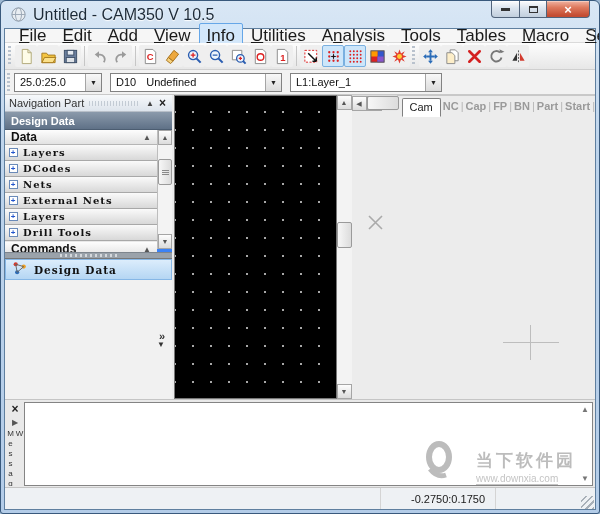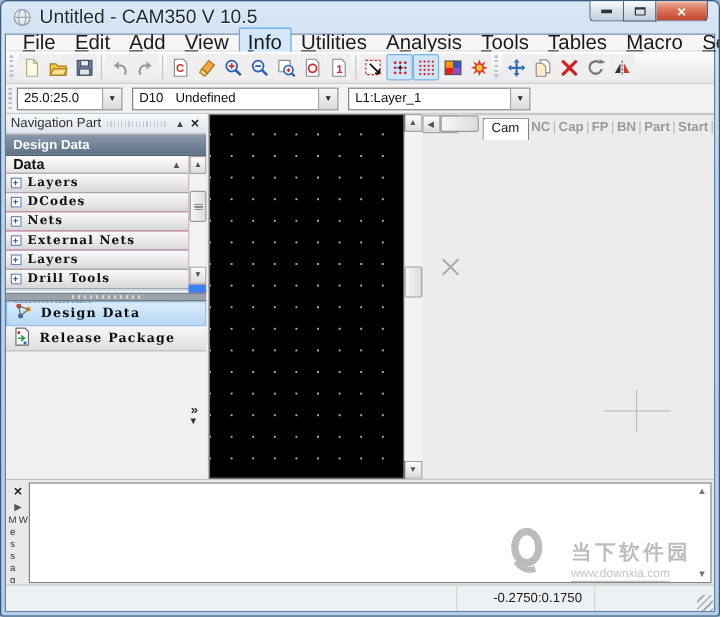--- a/index.html
+++ b/index.html
@@ -40,21 +40,21 @@
   .combo .val2 { margin-left:10px; }
   .combo-btn { margin-left:auto; width:16px; height:100%; background:linear-gradient(#f8f8f8,#dcdcdc); border-left:1px solid #a5a5a5; display:flex; align-items:center; justify-content:center; font-size:7px; color:#222; }
   
   .main { flex:1; display:flex; min-height:0; }
   .sidebar { width:167px; display:flex; flex-direction:column; background:#f0f0f0; }
   .navpane-header { height:17px; display:flex; align-items:center; background:linear-gradient(#f7f9fb,#dde4ec); border-bottom:1px solid #b8bfc8; padding:0 4px; font-size:11px; color:#333; }
   .navpane-texture { flex:1; height:5px; margin:0 5px; background:repeating-linear-gradient(90deg,#c3cbd4 0 1px, transparent 1px 3px); }
   .mini-btn { font-size:8px; color:#444; padding:0 3px; }
   .mini-x { font-size:12px; color:#222; font-weight:bold; padding:0 2px; line-height:10px; }
   .section-bar { height:18px; background:linear-gradient(#8b9aab,#5f7187); color:#fff; font-weight:bold; font-size:11px; display:flex; align-items:center; padding:0 6px; border-bottom:1px solid #4c5d71; }
-  .tree-region { flex:1; display:flex; min-height:0; background:#ec4899; border-bottom:7px solid #3b82f6; }
+  .tree-region { flex:1; display:flex; min-height:0; background:#f9a8d4; border-bottom:3px solid #3b82f6; }
   .tree-col { flex:1; display:flex; flex-direction:column; min-height:0; }
   .group-header { height:17px; display:flex; justify-content:space-between; align-items:center; padding:0 6px;
                   font-weight:bold; font-size:12px; color:#111; background:linear-gradient(#fdfdfd,#e2e2e2); border-bottom:1px solid #b5b5b5; }
   .group-header .arrow { font-size:8px; color:#555; }
   .tree-item { height:16px; display:flex; align-items:center; gap:5px; padding:0 4px;
                background:linear-gradient(#fafafa,#d8d8d8); border-bottom:1px solid #a8a8a8;
                font:bold 10px "DejaVu Serif", serif; color:#111; letter-spacing:1px; }
   .plus-box { width:9px; height:9px; border:1px solid #6a8ab8; background:#fff; color:#2255cc; font:bold 8px "Liberation Sans",sans-serif; line-height:7px; text-align:center; }
   .tree-filler { flex:1; }
   .commands-hd { margin-top:auto; border-top:1px solid #e8e8e8; }
@@ -462,29 +462,20 @@
         <div id="nav-buttons">
             <div class="nav-btn selected">
               <span><svg width="17" height="17" viewBox="0 0 18 18">
                   <circle cx="5" cy="4.5" r="2.2" fill="#d23b2e"></circle>
                   <circle cx="13.5" cy="7" r="2.2" fill="#f0a020"></circle>
                   <circle cx="6.5" cy="13" r="2.2" fill="#2b6cb8"></circle>
                   <path d="M5 4.5l8.5 2.5-7 6z" fill="none" stroke="#666"></path>
                 </svg></span>
               <span>Design Data</span>
             </div>
-            <div class="nav-btn">
-              <span><svg width="17" height="17" viewBox="0 0 18 18">
-                  <path d="M3.5 1.5h8l3 3v12h-11z" fill="#fff" stroke="#667"></path>
-                  <path d="M5.5 10.5h5M8 8l3 2.5L8 13" fill="none" stroke="#2a9a4a" stroke-width="1.4"></path>
-                  <circle cx="6" cy="5.5" r="1.4" fill="#d23b2e"></circle>
-                  <circle cx="11.5" cy="14.5" r="1.4" fill="#2b6cb8"></circle>
-                </svg></span>
-              <span>Release Package</span>
-            </div>
           </div>
         <div class="expand-strip">
           <span class="chevrons">»</span>
           <span class="chevron-down">▼</span>
         </div>
       </div>
 
       <div class="workarea">
         <div class="canvas-row">
           <div class="canvas">

